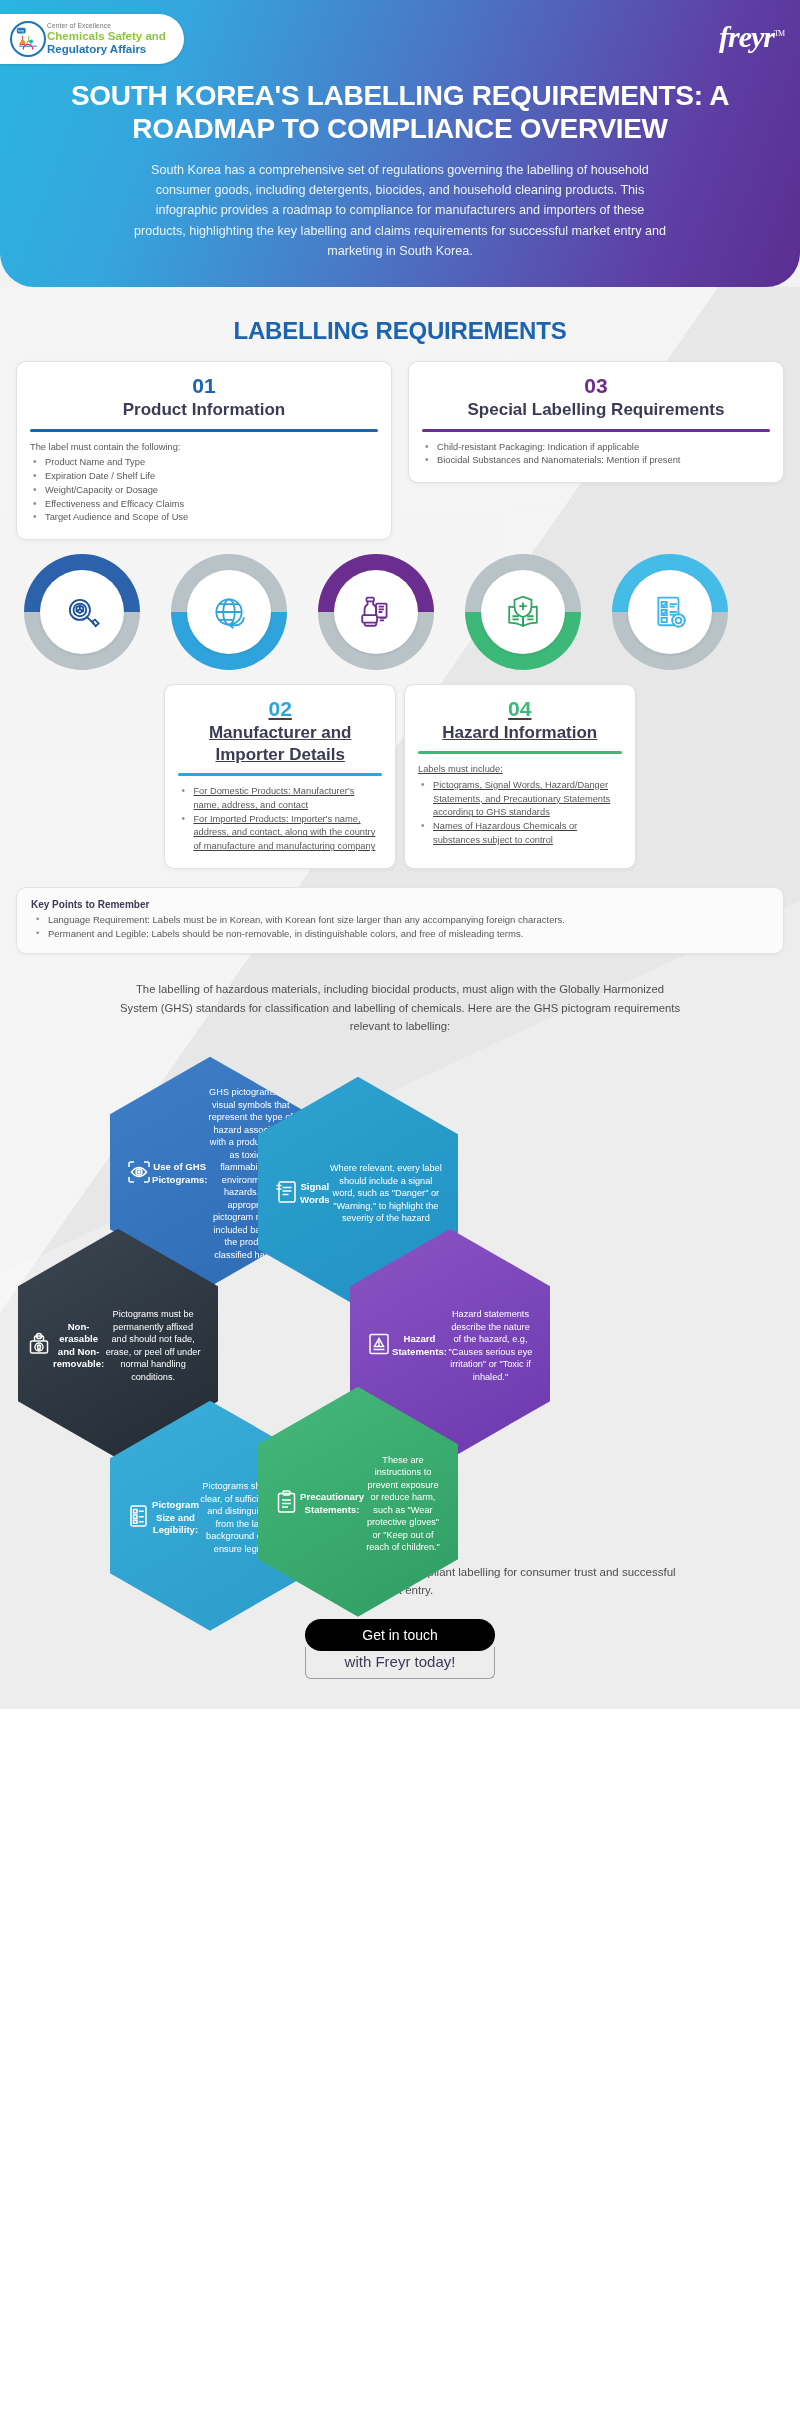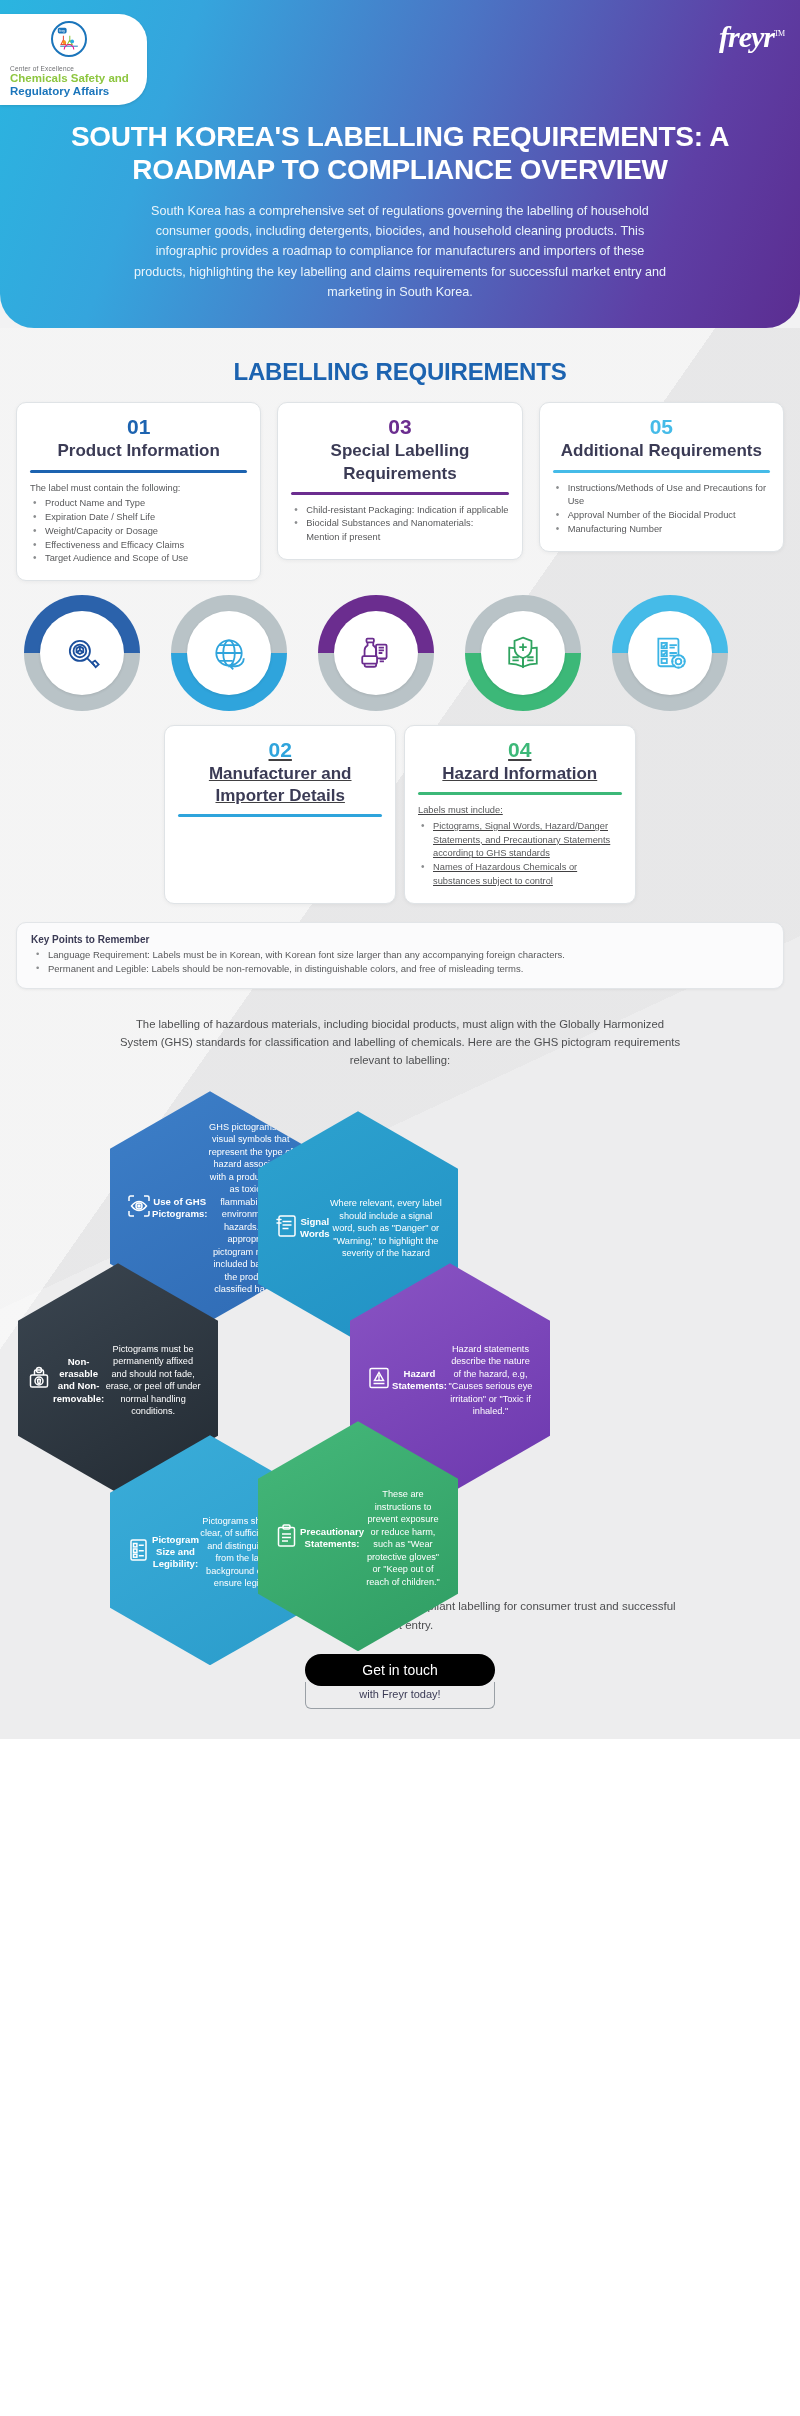--- a/index.html
+++ b/index.html
@@ -16,23 +16,22 @@
   .hero {
     position: relative;
     background: linear-gradient(110deg, #2ab5e0 0%, #35a5dd 22%, #4b74c4 52%, #5e3fa5 82%, #5b2d91 100%);
     border-bottom-left-radius: 34px;
     border-bottom-right-radius: 34px;
     padding: 14px 0 26px;
   }
   .hero-top { display:flex; justify-content:space-between; align-items:flex-start; padding: 0 16px 0 0; }
   .logo-badge {
     background:#fff; border-top-right-radius:28px; border-bottom-right-radius:28px;
-    padding:7px 18px 7px 10px; display:flex; align-items:center; gap:8px;
+    padding:7px 18px 7px 10px; display:flex; align-items:center; gap:1px;
     box-shadow:0 1px 3px rgba(0,0,0,.12);
-    flex-direction:column;
   }
   .logo-mark {
     width:36px; height:36px; border-radius:50%; border:2px solid #1b75bb;
     display:flex; align-items:center; justify-content:center; flex:0 0 auto; background:#fff;
   }
   .logo-txt { line-height:1.12; }
   .logo-l1 { font-size:6.5px; color:#6d6e71; letter-spacing:.2px; }
   .logo-l2 { font-size:11.5px; font-weight:bold; color:#8dc63f; }
   .logo-l3 { font-size:11.5px; font-weight:bold; color:#1b75bb; }
   .freyr { color:#fff; font-family:"Liberation Serif", serif; font-style:italic;
@@ -104,21 +103,21 @@
   .hex .hicon svg { width:26px; height:26px; }
   .hex .htitle { font-size:9.6px; font-weight:bold; line-height:1.28; }
   .hex .hbody { font-size:9.2px; line-height:1.36; }
 
   
   .footer-note { text-align:center; font-size:11.5px; line-height:1.6; color:#4d4e50;
                  max-width:600px; margin:6px auto 0; padding:0 16px; }
   .cta { margin:20px auto 0; width:190px; text-align:center; position:relative; }
   .cta-btn { background:#000; color:#fff; border-radius:18px; font-size:14px; padding:8px 0;
              font-weight:normal; border:none; width:190px; cursor:pointer; }
-  .cta-sub { border:1px solid #9aa0a6; border-top:none; border-radius:0 0 6px 6px; font-size:11px;
+  .cta-sub { border:1px solid #9aa0a6; border-top:none; border-radius:0 0 6px 6px; font-size:15px;
              color:#3b3b55; padding:6px 0 8px; margin-top:-4px; }
   .bottom-pad { height:20px; }
 </style>
 </head>
 <body>
 
 <div class="page">
 
   <div class="hero">
     <div class="hero-top">
@@ -169,30 +168,20 @@
         </div>
         <div class="card ">
           <div class="card-num" style="color:#6b2d8f">03</div>
           <div class="card-head">Special Labelling Requirements</div>
           <div class="card-rule" style="background:#6b2d8f"></div>
           <ul class="card-list">
             <li>Child-resistant Packaging: Indication if applicable</li>
             <li>Biocidal Substances and Nanomaterials: Mention if present</li>
           </ul>
         </div>
-        <div class="card ">
-          <div class="card-num" style="color:#45bbe8">05</div>
-          <div class="card-head">Additional Requirements</div>
-          <div class="card-rule" style="background:#45bbe8"></div>
-          <ul class="card-list">
-            <li>Instructions/Methods of Use and Precautions for Use</li>
-            <li>Approval Number of the Biocidal Product</li>
-            <li>Manufacturing Number</li>
-          </ul>
-        </div>
       </div>
 
     <div class="circles" id="circles">
         <div class="circ" style="left: 24px;">
           <div class="ring" style="background:conic-gradient(from 270deg, #2b62ab 0deg 180deg, #b9c3c7 180deg 360deg)"></div>
           <div class="inner">
             <svg viewBox="0 0 34 34">
               <g fill="none" stroke="#1b4f9c" stroke-width="1.7">
                 <circle cx="15" cy="15" r="9.5"></circle>
                 <circle cx="15" cy="15" r="6"></circle>
@@ -266,20 +255,24 @@
           </div>
         </div>
       </div>
 
     <div class="row2-wrap" id="cards-bottom">
       <div class="row2-spacer"></div>
     <div class="card row2-card">
           <div class="card-num" style="color:#2fa4dc">02</div>
           <div class="card-head">Manufacturer and Importer Details</div>
           <div class="card-rule" style="background:#2fa4dc"></div>
+          <ul class="card-list">
+            <li>For Domestic Products: Manufacturer's name, address, and contact</li>
+            <li>For Imported Products: Importer's name, address, and contact, along with the country of manufacture and manufacturing company</li>
+          </ul>
         </div>
         <div class="card row2-card">
           <div class="card-num" style="color:#3cb878">04</div>
           <div class="card-head">Hazard Information</div>
           <div class="card-rule" style="background:#3cb878"></div>
           <div class="card-intro">Labels must include:</div>
           <ul class="card-list">
             <li>Pictograms, Signal Words, Hazard/Danger Statements, and Precautionary Statements according to GHS standards</li>
             <li>Names of Hazardous Chemicals or substances subject to control</li>
           </ul>

